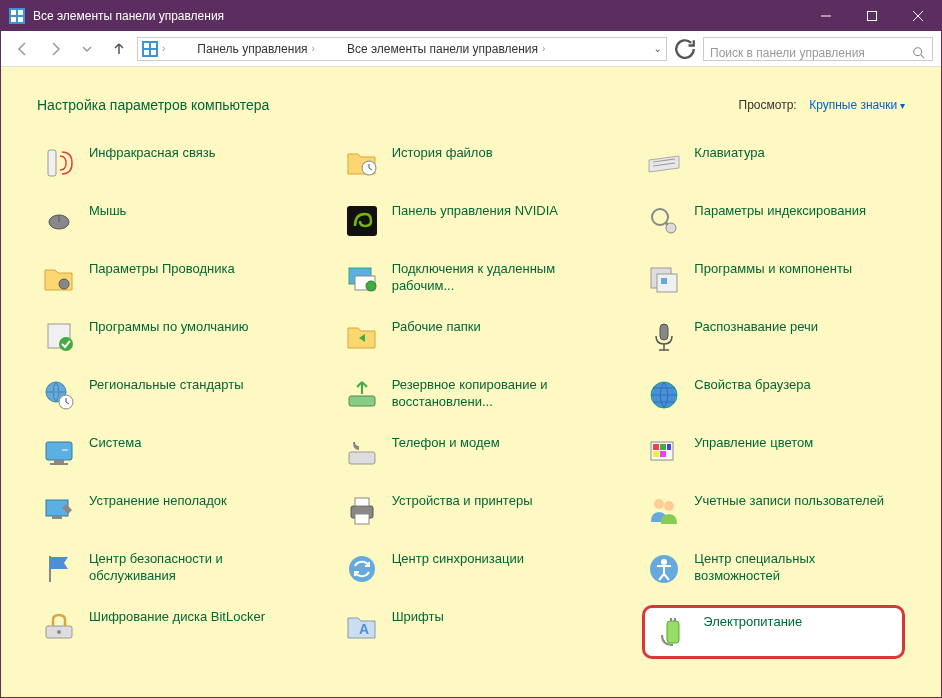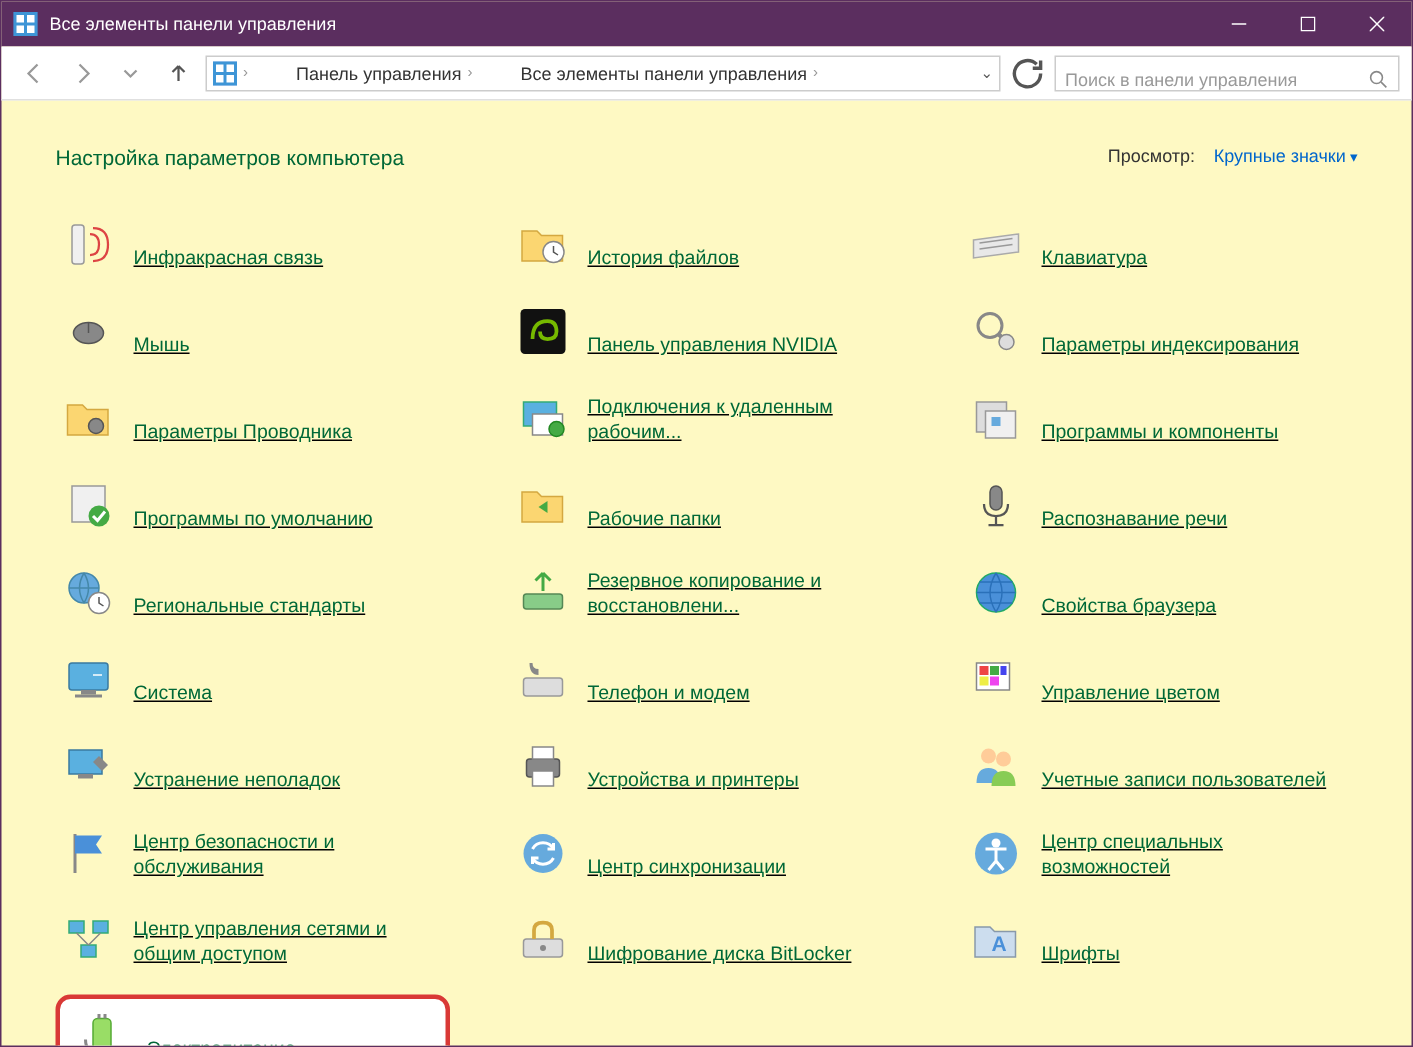--- a/index.html
+++ b/index.html
@@ -24,21 +24,21 @@
     .refresh-btn { width: 28px; height: 28px; display: flex; align-items: center; justify-content: center; color: #555; cursor: pointer; }
     .search-box { width: 230px; height: 24px; border: 1px solid #ccc; display: flex; align-items: flex-end; padding: 0 6px; font-size: 12px; color: #999; }
     .search-box svg { width: 14px; height: 14px; margin-left: auto; }
     .content { flex: 1; padding: 28px 36px; overflow: hidden; }
     .header-row { display: flex; justify-content: space-between; align-items: flex-end; margin-bottom: 28px; }
     .page-title { color: #006837; font-size: 14px; font-weight: 400; }
     .view-label { font-size: 12px; color: #333; margin-right: 8px; }
     .view-value { font-size: 12px; color: #0066cc; cursor: pointer; }
     .view-value::after { content: ' ▾'; font-size: 10px; }
     .items-grid { display: grid; grid-template-columns: repeat(3, 1fr); column-gap: 40px; row-gap: 14px; }
-    .cp-item { display: flex; align-items: flex-end; gap: 12px; cursor: pointer; padding: 4px; min-height: 44px; text-decoration: underline; }
+    .cp-item { display: flex; align-items: flex-start; gap: 12px; cursor: pointer; padding: 4px; min-height: 44px; }
     .cp-item.highlighted { border: 3px solid #d93936; border-radius: 10px; padding: 6px 10px; background: #fff; }
     .cp-icon { width: 36px; height: 36px; flex-shrink: 0; display: flex; align-items: center; justify-content: center; }
     .cp-icon svg { width: 34px; height: 34px; }
     .cp-label { color: #006837; font-size: 13px; line-height: 1.3; }
   </style>
 </head>
 <body>
 
 <div class="window">
 
@@ -394,31 +394,20 @@
         <div class="cp-icon">
             <svg viewBox="0 0 34 34">
               <circle cx="17" cy="17" r="14" fill="#6ad"></circle>
               <circle cx="17" cy="10" r="3" fill="#fff"></circle>
               <path d="M10 14 L24 14 M17 14 L17 22 M17 22 L12 28 M17 22 L22 28" stroke="#fff" stroke-width="2"></path>
             </svg>
           </div>
         <span class="cp-label">Центр специальных возможностей</span>
       </div>
 
-      <div class="cp-item">
-        <div class="cp-icon">
-            <svg viewBox="0 0 34 34">
-              <rect x="4" y="4" width="10" height="8" fill="#5ab0e0" stroke="#3a7"></rect>
-              <rect x="20" y="4" width="10" height="8" fill="#5ab0e0" stroke="#3a7"></rect>
-              <rect x="12" y="20" width="10" height="8" fill="#5ab0e0" stroke="#3a7"></rect>
-              <path d="M9 12 L17 20 M25 12 L17 20" stroke="#888"></path>
-            </svg>
-          </div>
-        <span class="cp-label">Центр управления сетями и общим доступом</span>
-      </div>
 
       <div class="cp-item">
         <div class="cp-icon">
             <svg viewBox="0 0 34 34">
               <rect x="4" y="16" width="26" height="12" rx="2" fill="#ddd" stroke="#999"></rect>
               <path d="M11 16 L11 10 Q11 5 17 5 Q23 5 23 10 L23 16" fill="none" stroke="#d4a840" stroke-width="2.5"></path>
               <circle cx="17" cy="22" r="2" fill="#888"></circle>
             </svg>
           </div>
         <span class="cp-label">Шифрование диска BitLocker</span>

